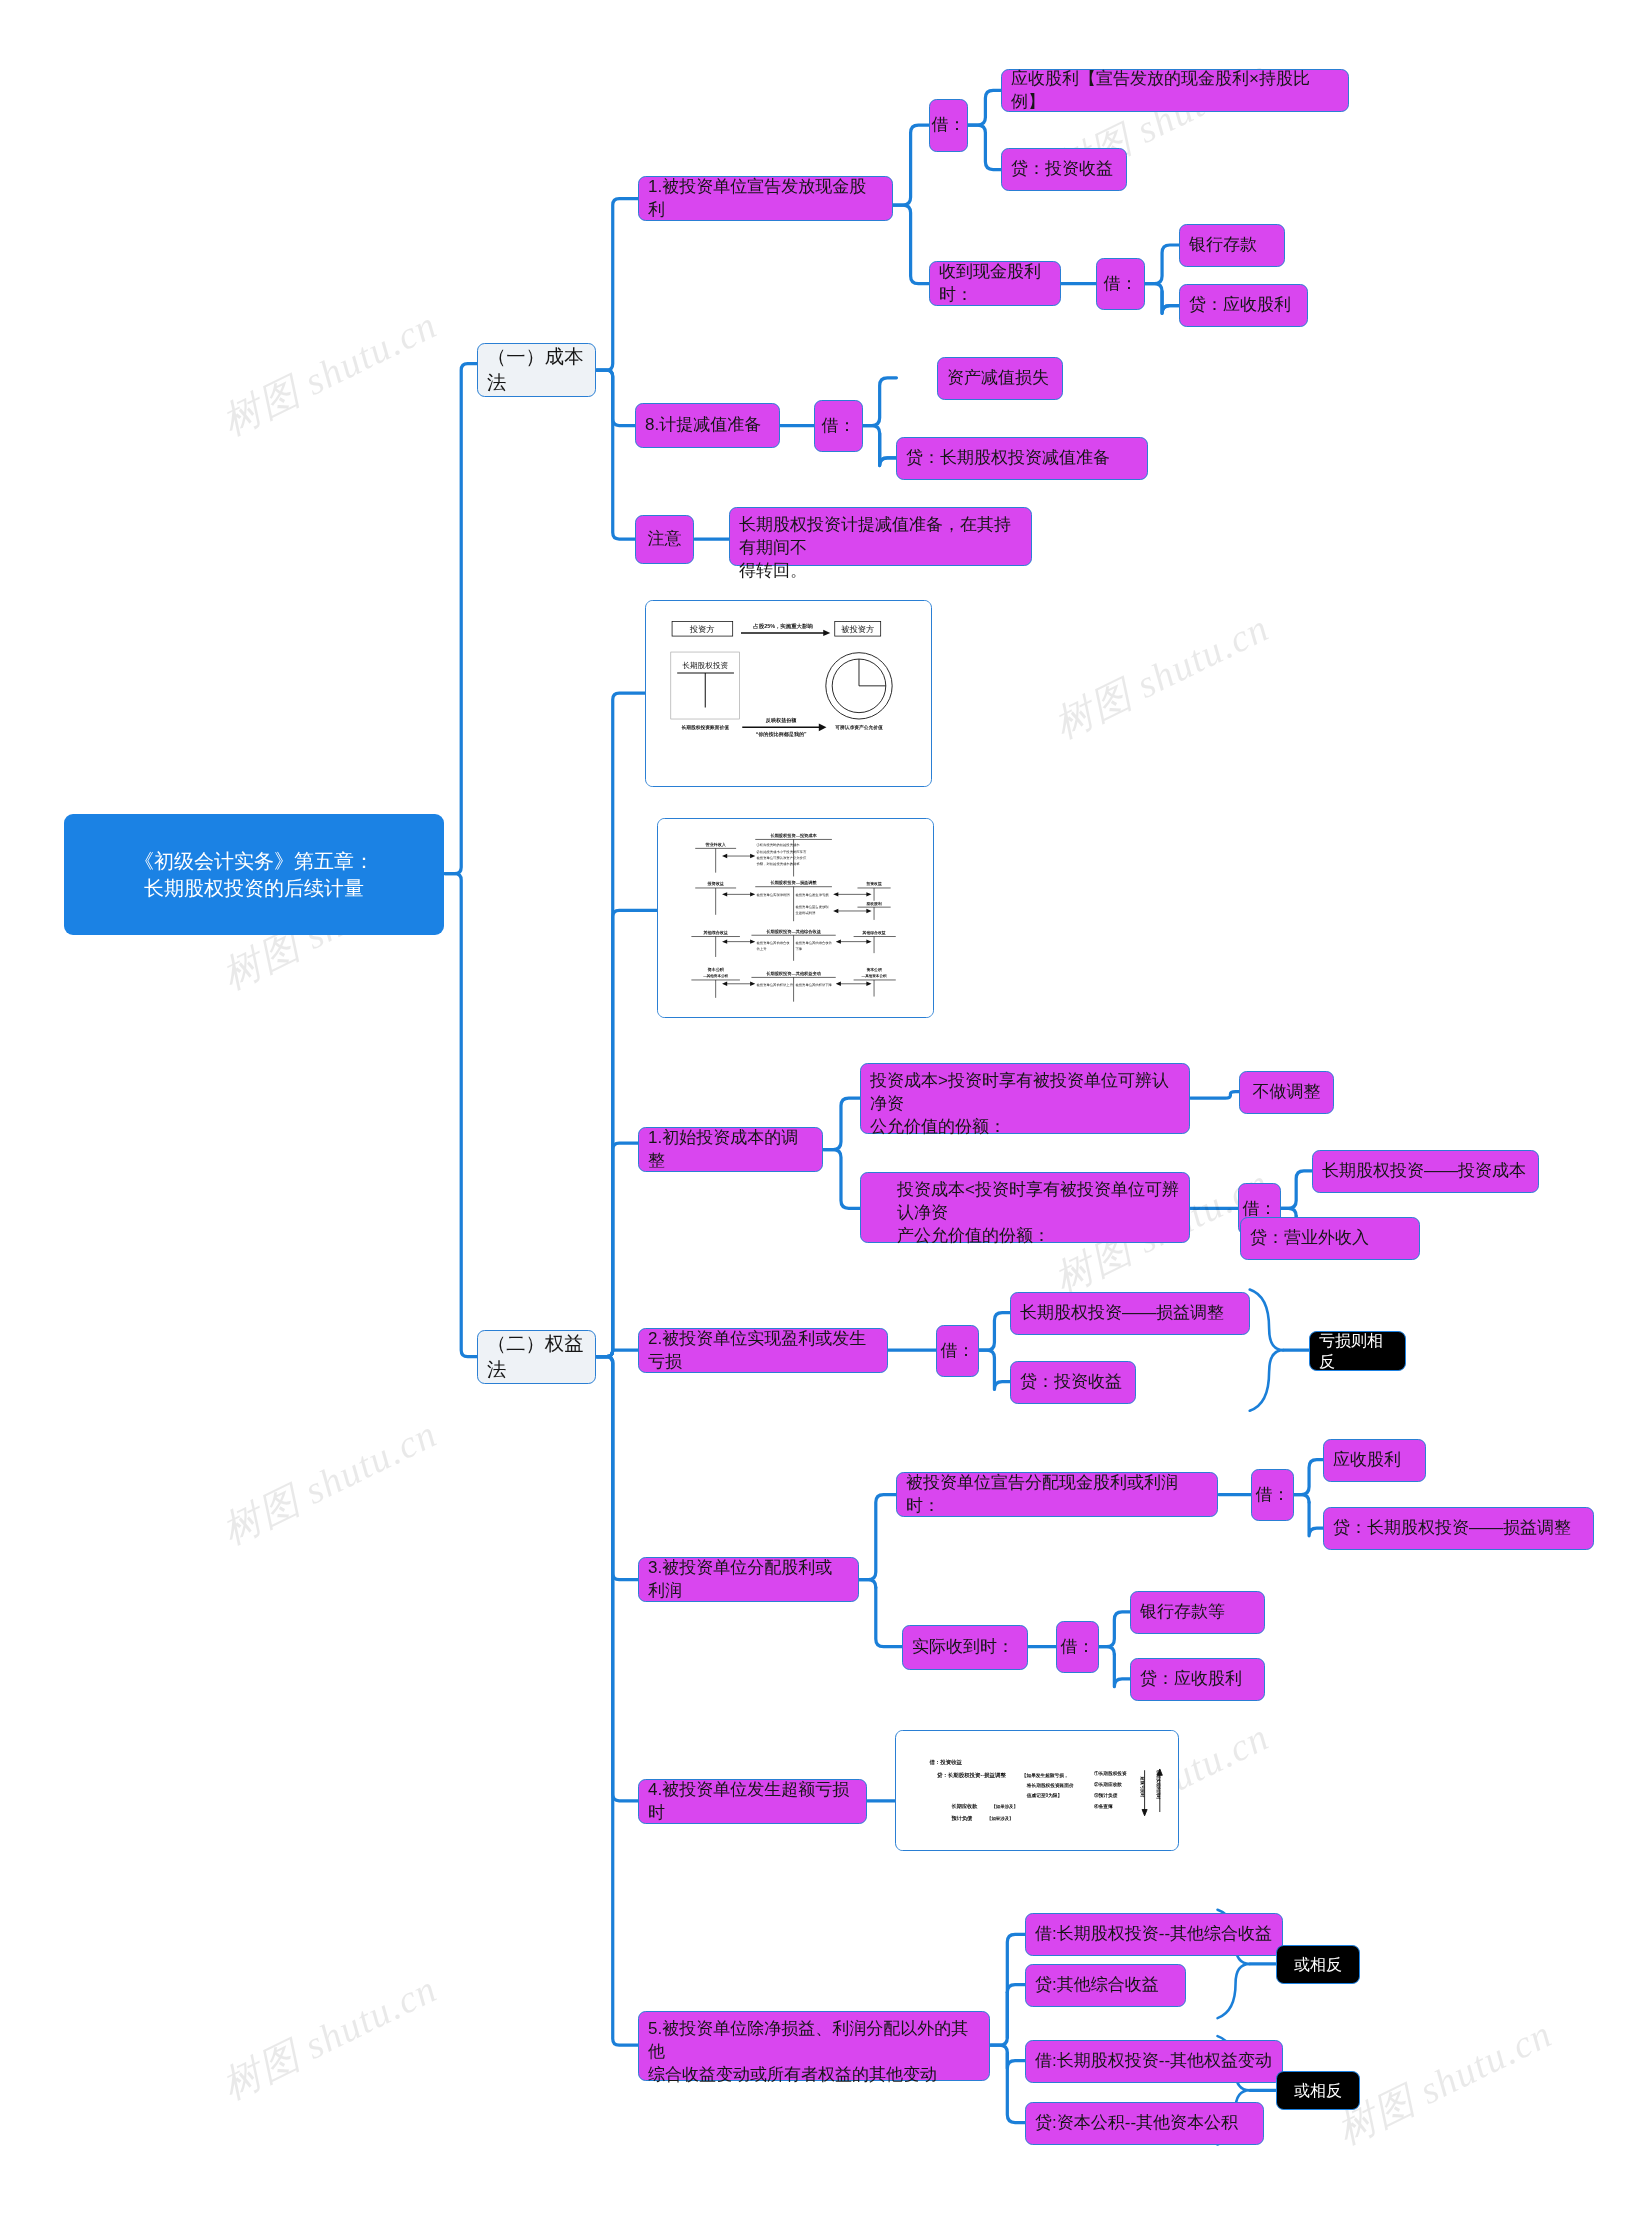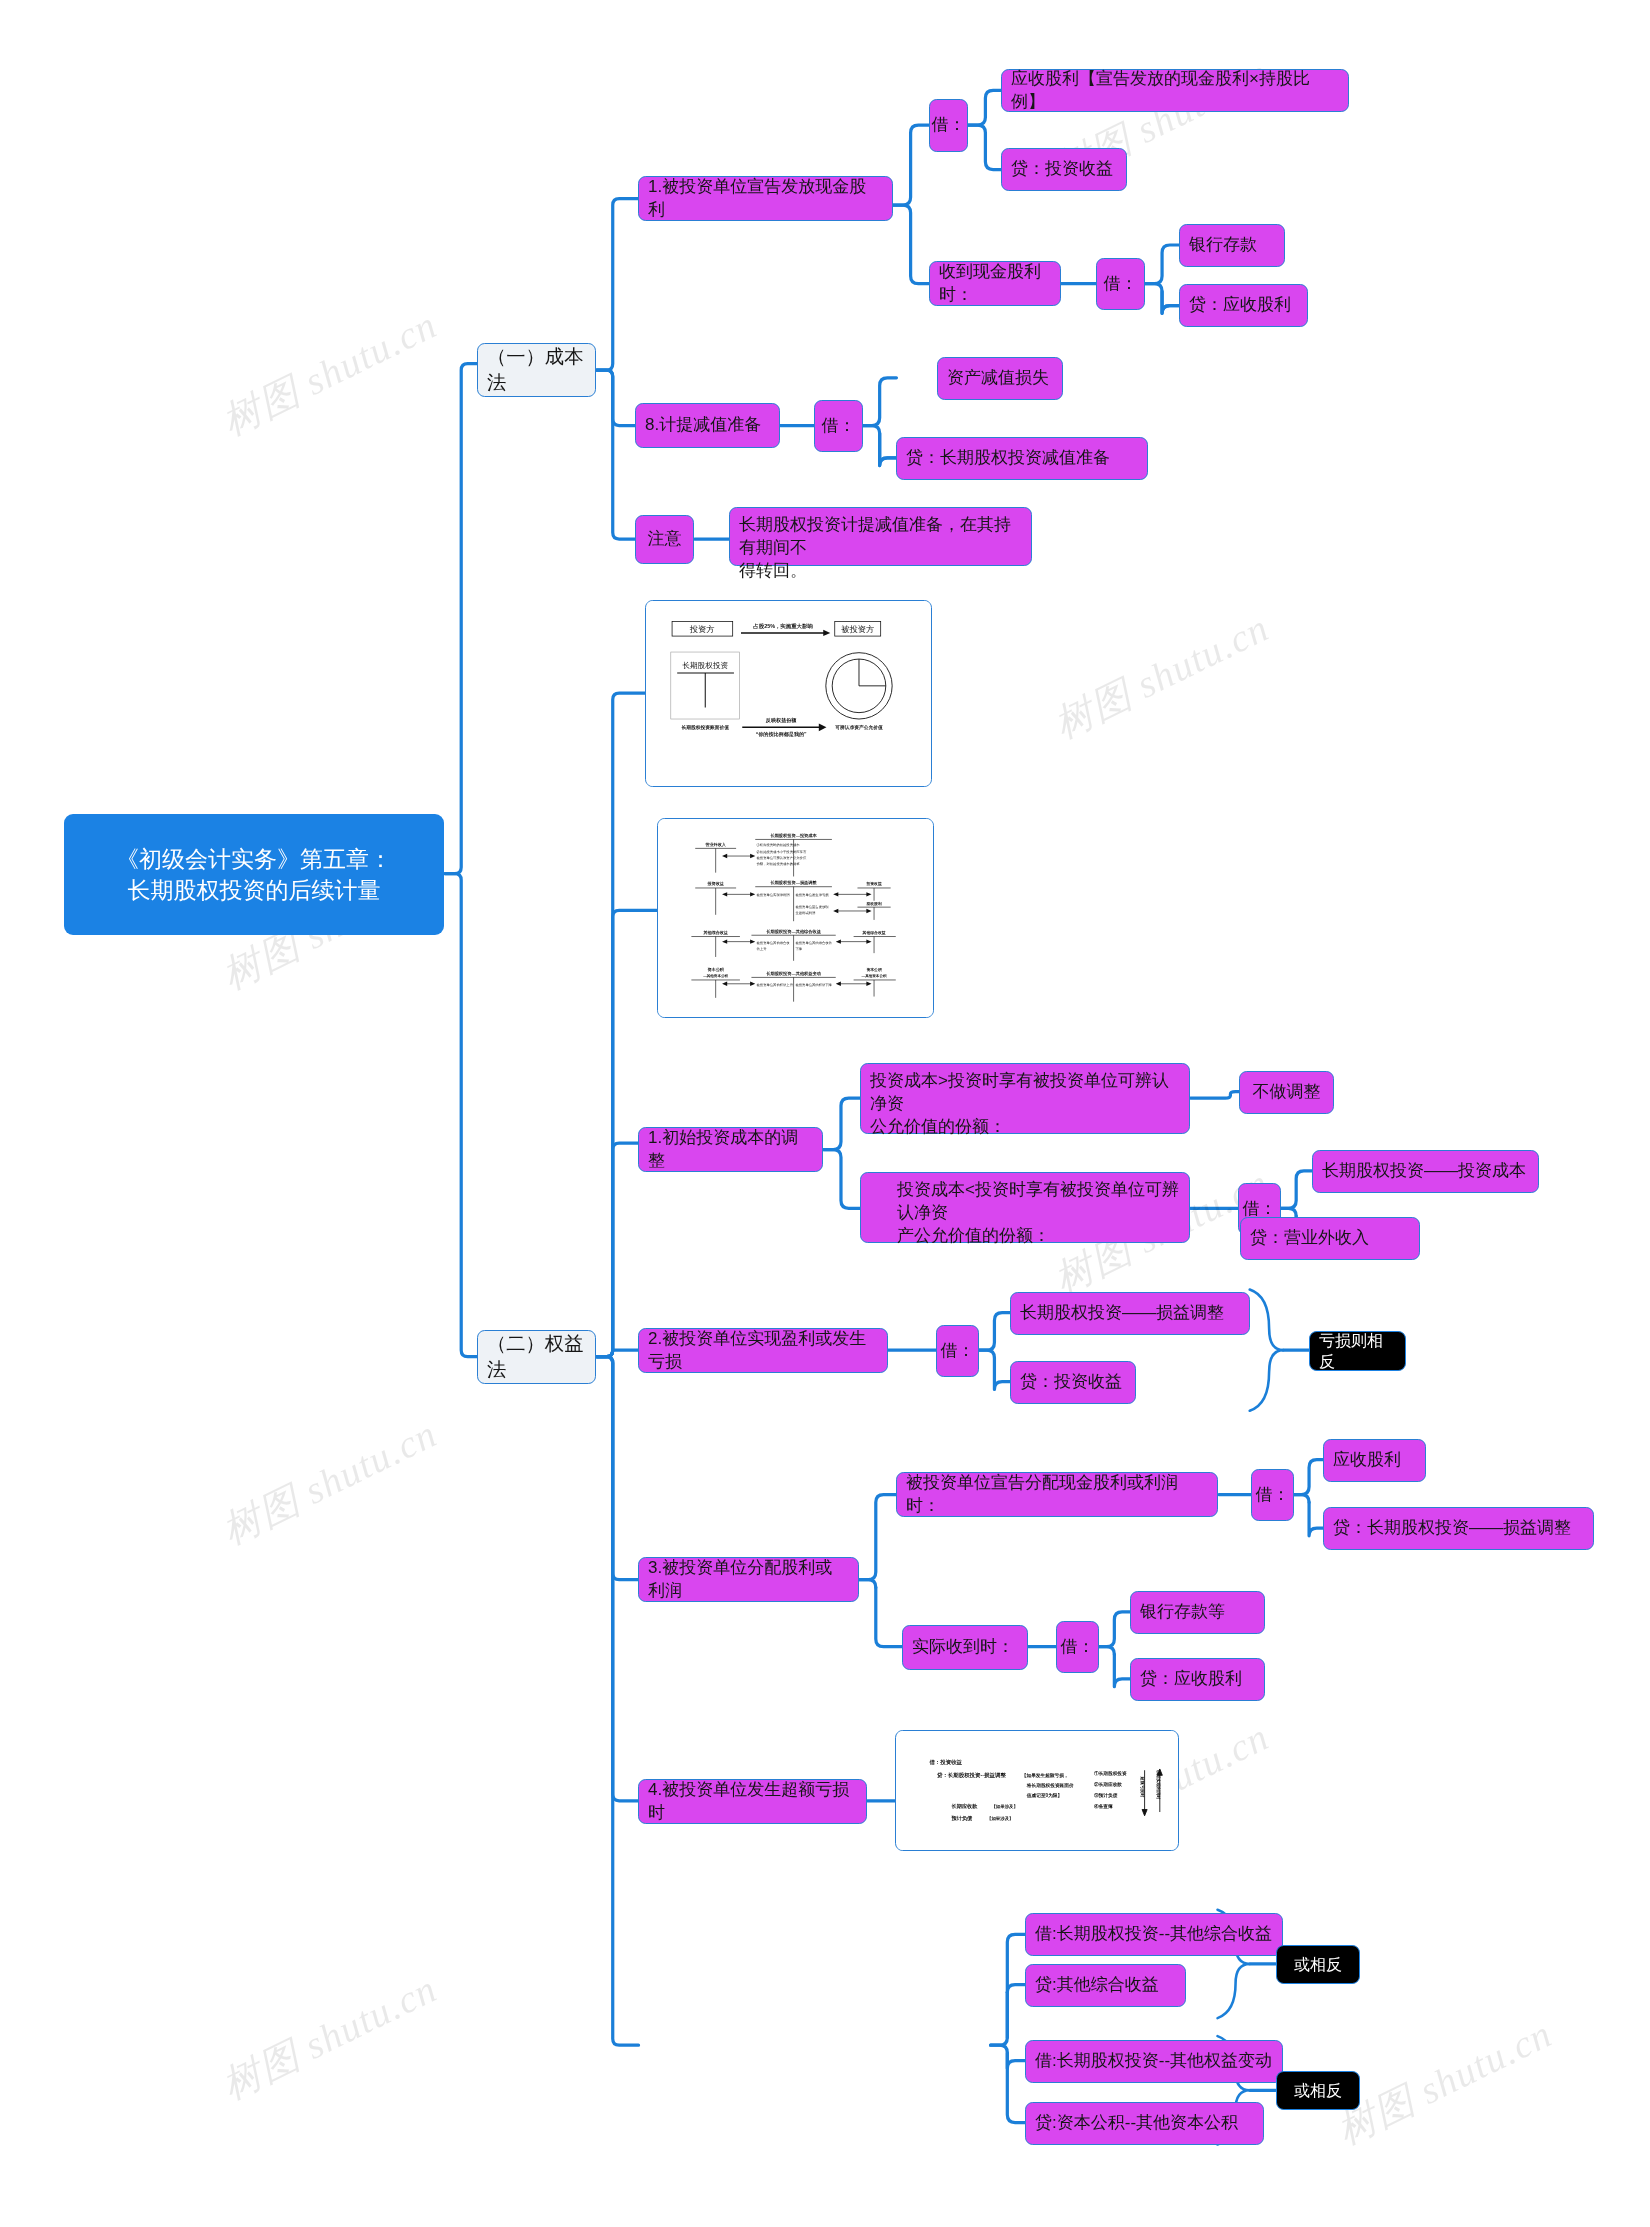--- a/index.html
+++ b/index.html
@@ -45,21 +45,21 @@
   }
   .node.tight { padding: 5.2px 7.7px; }
 
   
   .root {
     position: absolute;
     background: #1b82e4;
     border: none;
     border-radius: 9px;
     color: #ffffff;
-    font-size: 23px;
+    font-size: 20px;
     line-height: 1.32;
     font-weight: 400;
     padding: 11.6px 14px;
     display: flex;
     align-items: center;
     justify-content: center;
     text-align: center;
     white-space: pre-line;
   }
 
@@ -439,20 +439,22 @@
         <line x1="414" y1="128" x2="414" y2="66"></line>
         <polygon points="414,60 410,70 418,70"></polygon>
       </g>
       <g font-family="'Liberation Sans',sans-serif" fill="#111" font-weight="bold" font-size="6.6">
         <text transform="translate(385,72) rotate(90)">超额亏损时</text>
         <text transform="translate(409,62) rotate(90)">以后实现利润时</text>
       </g>
     </svg>
   </div>
 
+  <div class="node" style="left:638px; top:2011px; width:352px; height:70px; align-items:flex-start;">5.被投资单位除净损益、利润分配以外的其他
+综合收益变动或所有者权益的其他变动</div>
 
   <div class="node" style="left:1025px; top:1913px; width:258px; height:43px;">借:长期股权投资--其他综合收益</div>
 
   <div class="node" style="left:1025px; top:1964px; width:161px; height:43px;">贷:其他综合收益</div>
 
   <div class="node accent" style="left:1276px; top:1945px; width:84px; height:39px;">或相反</div>
 
   <div class="node" style="left:1025px; top:2040px; width:258px; height:43px;">借:长期股权投资--其他权益变动</div>
 
   <div class="node" style="left:1025px; top:2102px; width:239px; height:43px;">贷:资本公积--其他资本公积</div>

